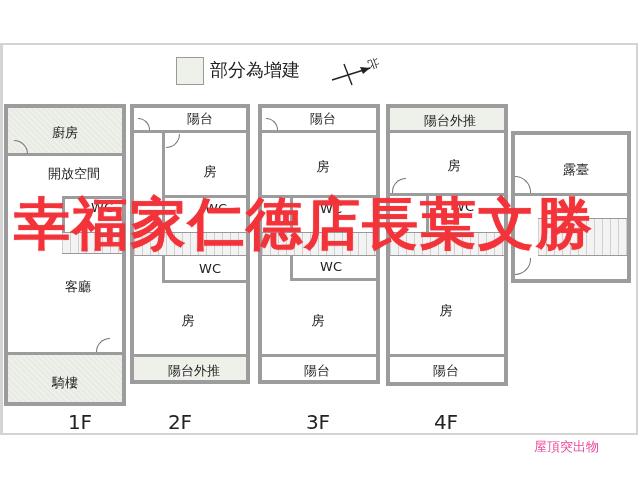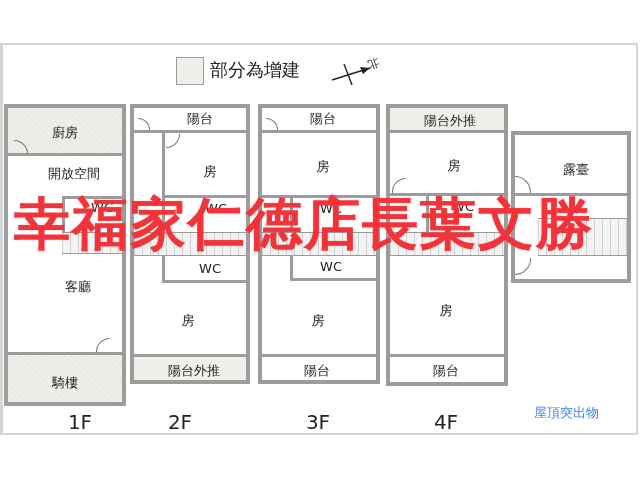--- a/index.html
+++ b/index.html
@@ -12,21 +12,21 @@
   .north-label { position:absolute; left:368px; top:56px; font-size:11px; transform:rotate(160deg); }
 
   .floor { position:absolute; border:4px solid #9c9c9c; background:#fff; }
   .wall { position:absolute; background:#9c9c9c; }
   .room-label { position:absolute; font-size:13px; color:#222; text-align:center; white-space:nowrap; }
   .shade { background:#eef0ea; }
   .shade-hatch { background:#eef0ea; background-image:repeating-linear-gradient(45deg, rgba(0,0,0,0.025) 0 2px, transparent 2px 4px); }
   .door { position:absolute; border:1px solid #777; }
   .stairs { position:absolute; background:repeating-linear-gradient(90deg, #cfcfcf 0 1px, #f3f3f3 1px 8px); border-top:1px solid #999; border-bottom:1px solid #999; }
   .floor-label { position:absolute; top:410px; font-size:20px; color:#222; text-align:center; width:60px; }
-  .roof-label { position:absolute; top:404px; left:534px; font-size:13px; color:#3b82f6; }
+  .roof-label { position:absolute; top:438px; left:534px; font-size:13px; color:#ec4899; }
   .watermark { position:absolute; left:14px; top:196px; width:620px; font-size:56px; font-weight:bold; color:#f2333a; letter-spacing:2px; white-space:nowrap; line-height:1; text-shadow:0 0 1px #f2333a; }
 </style>
 </head>
 <body>
 
 <div class="frame"></div>
 
 <div class="legend-swatch"></div>
 <div class="legend-text">部分為增建</div>
 

